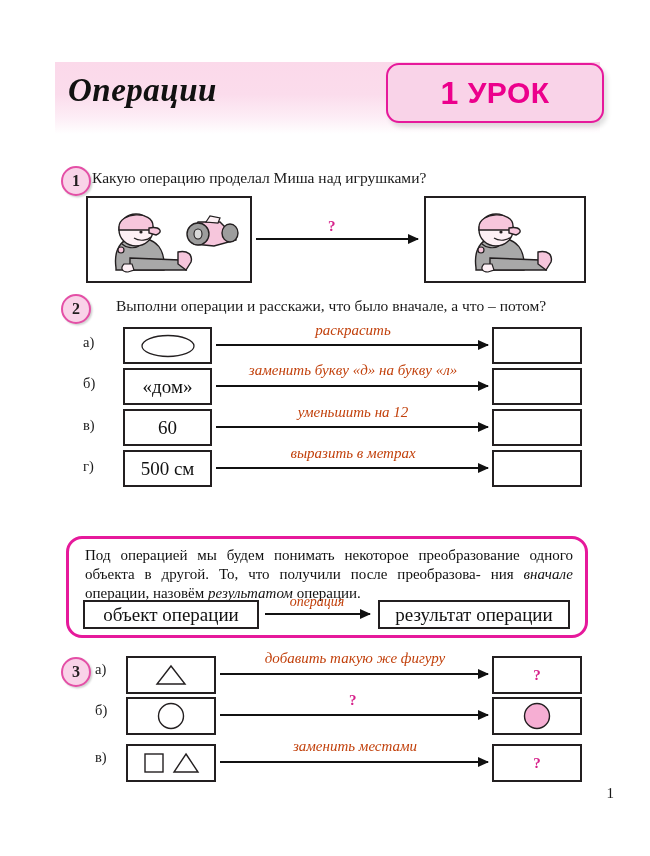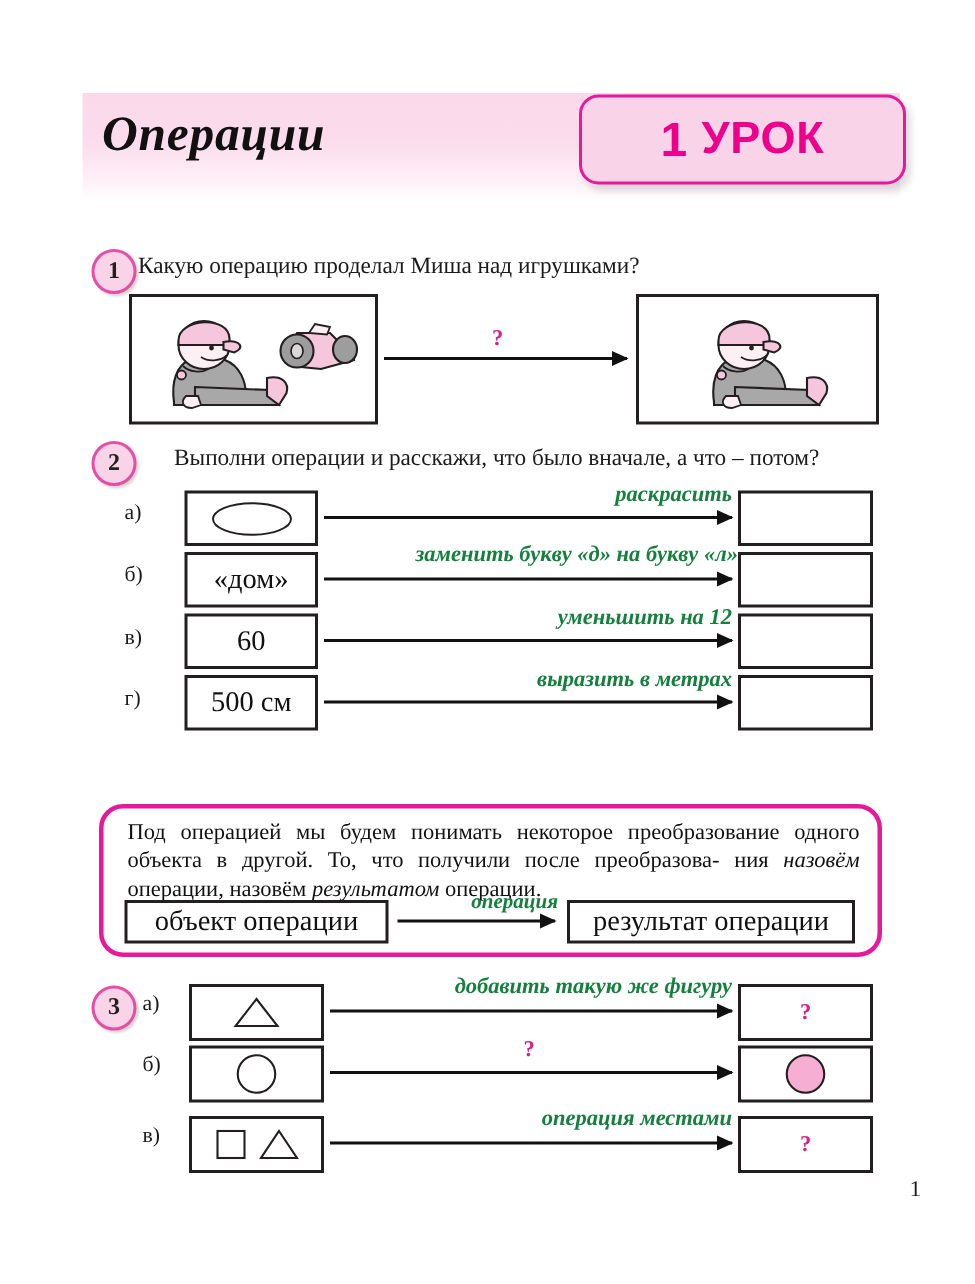--- a/index.html
+++ b/index.html
@@ -47,22 +47,22 @@
   .box{
     position:absolute;border:2px solid #231f20;background:#fff;
     display:flex;align-items:center;justify-content:center;
   }
   .arrow{position:absolute;height:2px;background:#111;}
   .arrow::after{
     content:"";position:absolute;right:-1px;top:-4px;
     border-left:11px solid #111;border-top:5px solid transparent;border-bottom:5px solid transparent;
   }
   .op-label{
-    position:absolute;font-style:italic;font-weight:700;font-size:15px;
-    color:#15803d;text-align:right;white-space:nowrap;
+    position:absolute;font-style:italic;font-weight:400;font-size:15px;
+    color:#c2410c;text-align:center;white-space:nowrap;
   }
   .qmark{
     position:absolute;font-weight:700;font-size:15px;color:#d6218a;
     font-family:"Liberation Serif", serif;
   }
   .letter{position:absolute;font-size:14.5px;color:#1a1a1a;}
   .boxval{font-size:19px;color:#111;}
 
   
   .defbox{
@@ -189,21 +189,21 @@
   <div class="arrow" style="left:216px;top:467px;width:272px;"></div>
   <div class="box" style="left:492px;top:450px;width:86px;height:33px;">
     <span class="boxval"></span>
   </div>
 
 
   <div class="defbox">
     <div class="deftext">
       <span>Под операцией мы будем понимать некоторое преобразование</span>
       <span>одного объекта в другой. То, что получили после преобразова-</span>
-      <span>ния </span><i>назовём</i><span> операции, назовём </span><i>результатом</i><span> операции.</span>
+      <span>ния </span><i>вначале</i><span> операции, назовём </span><i>результатом</i><span> операции.</span>
     </div>
   </div>
 
   <div class="box" style="left:83px;top:600px;width:172px;height:25px;">
     <span class="boxval">объект операции</span>
   </div>
   <div class="op-label" style="left:262px;top:594px;width:110px;font-size:14px;">операция</div>
   <div class="arrow" style="left:265px;top:613px;width:105px;"></div>
   <div class="box" style="left:378px;top:600px;width:188px;height:25px;">
     <span class="boxval">результат операции</span>
@@ -239,21 +239,21 @@
 
   <div class="letter" style="left:95px;top:749px;">в)</div>
   <div class="box" style="left:126px;top:744px;width:86px;height:34px;gap:7px;">
     <svg width="22" height="22" viewBox="0 0 22 22">
       <rect x="2" y="2" width="18" height="18" fill="none" stroke="#231f20" stroke-width="1.4"></rect>
     </svg>
     <svg width="28" height="24" viewBox="0 0 28 24">
       <path d="M14 3 L26 21 L2 21 Z" fill="none" stroke="#231f20" stroke-width="1.4"></path>
     </svg>
   </div>
-  <div class="op-label" style="left:222px;top:738px;width:266px;">операция местами</div>
+  <div class="op-label" style="left:222px;top:738px;width:266px;">заменить местами</div>
   <div class="arrow" style="left:220px;top:761px;width:268px;"></div>
   <div class="box" style="left:492px;top:744px;width:86px;height:34px;">
     <span class="qmark" style="position:static;">?</span>
   </div>
 
   <div class="pagenum">1</div>
 
 </div>
 
 </body></html>

